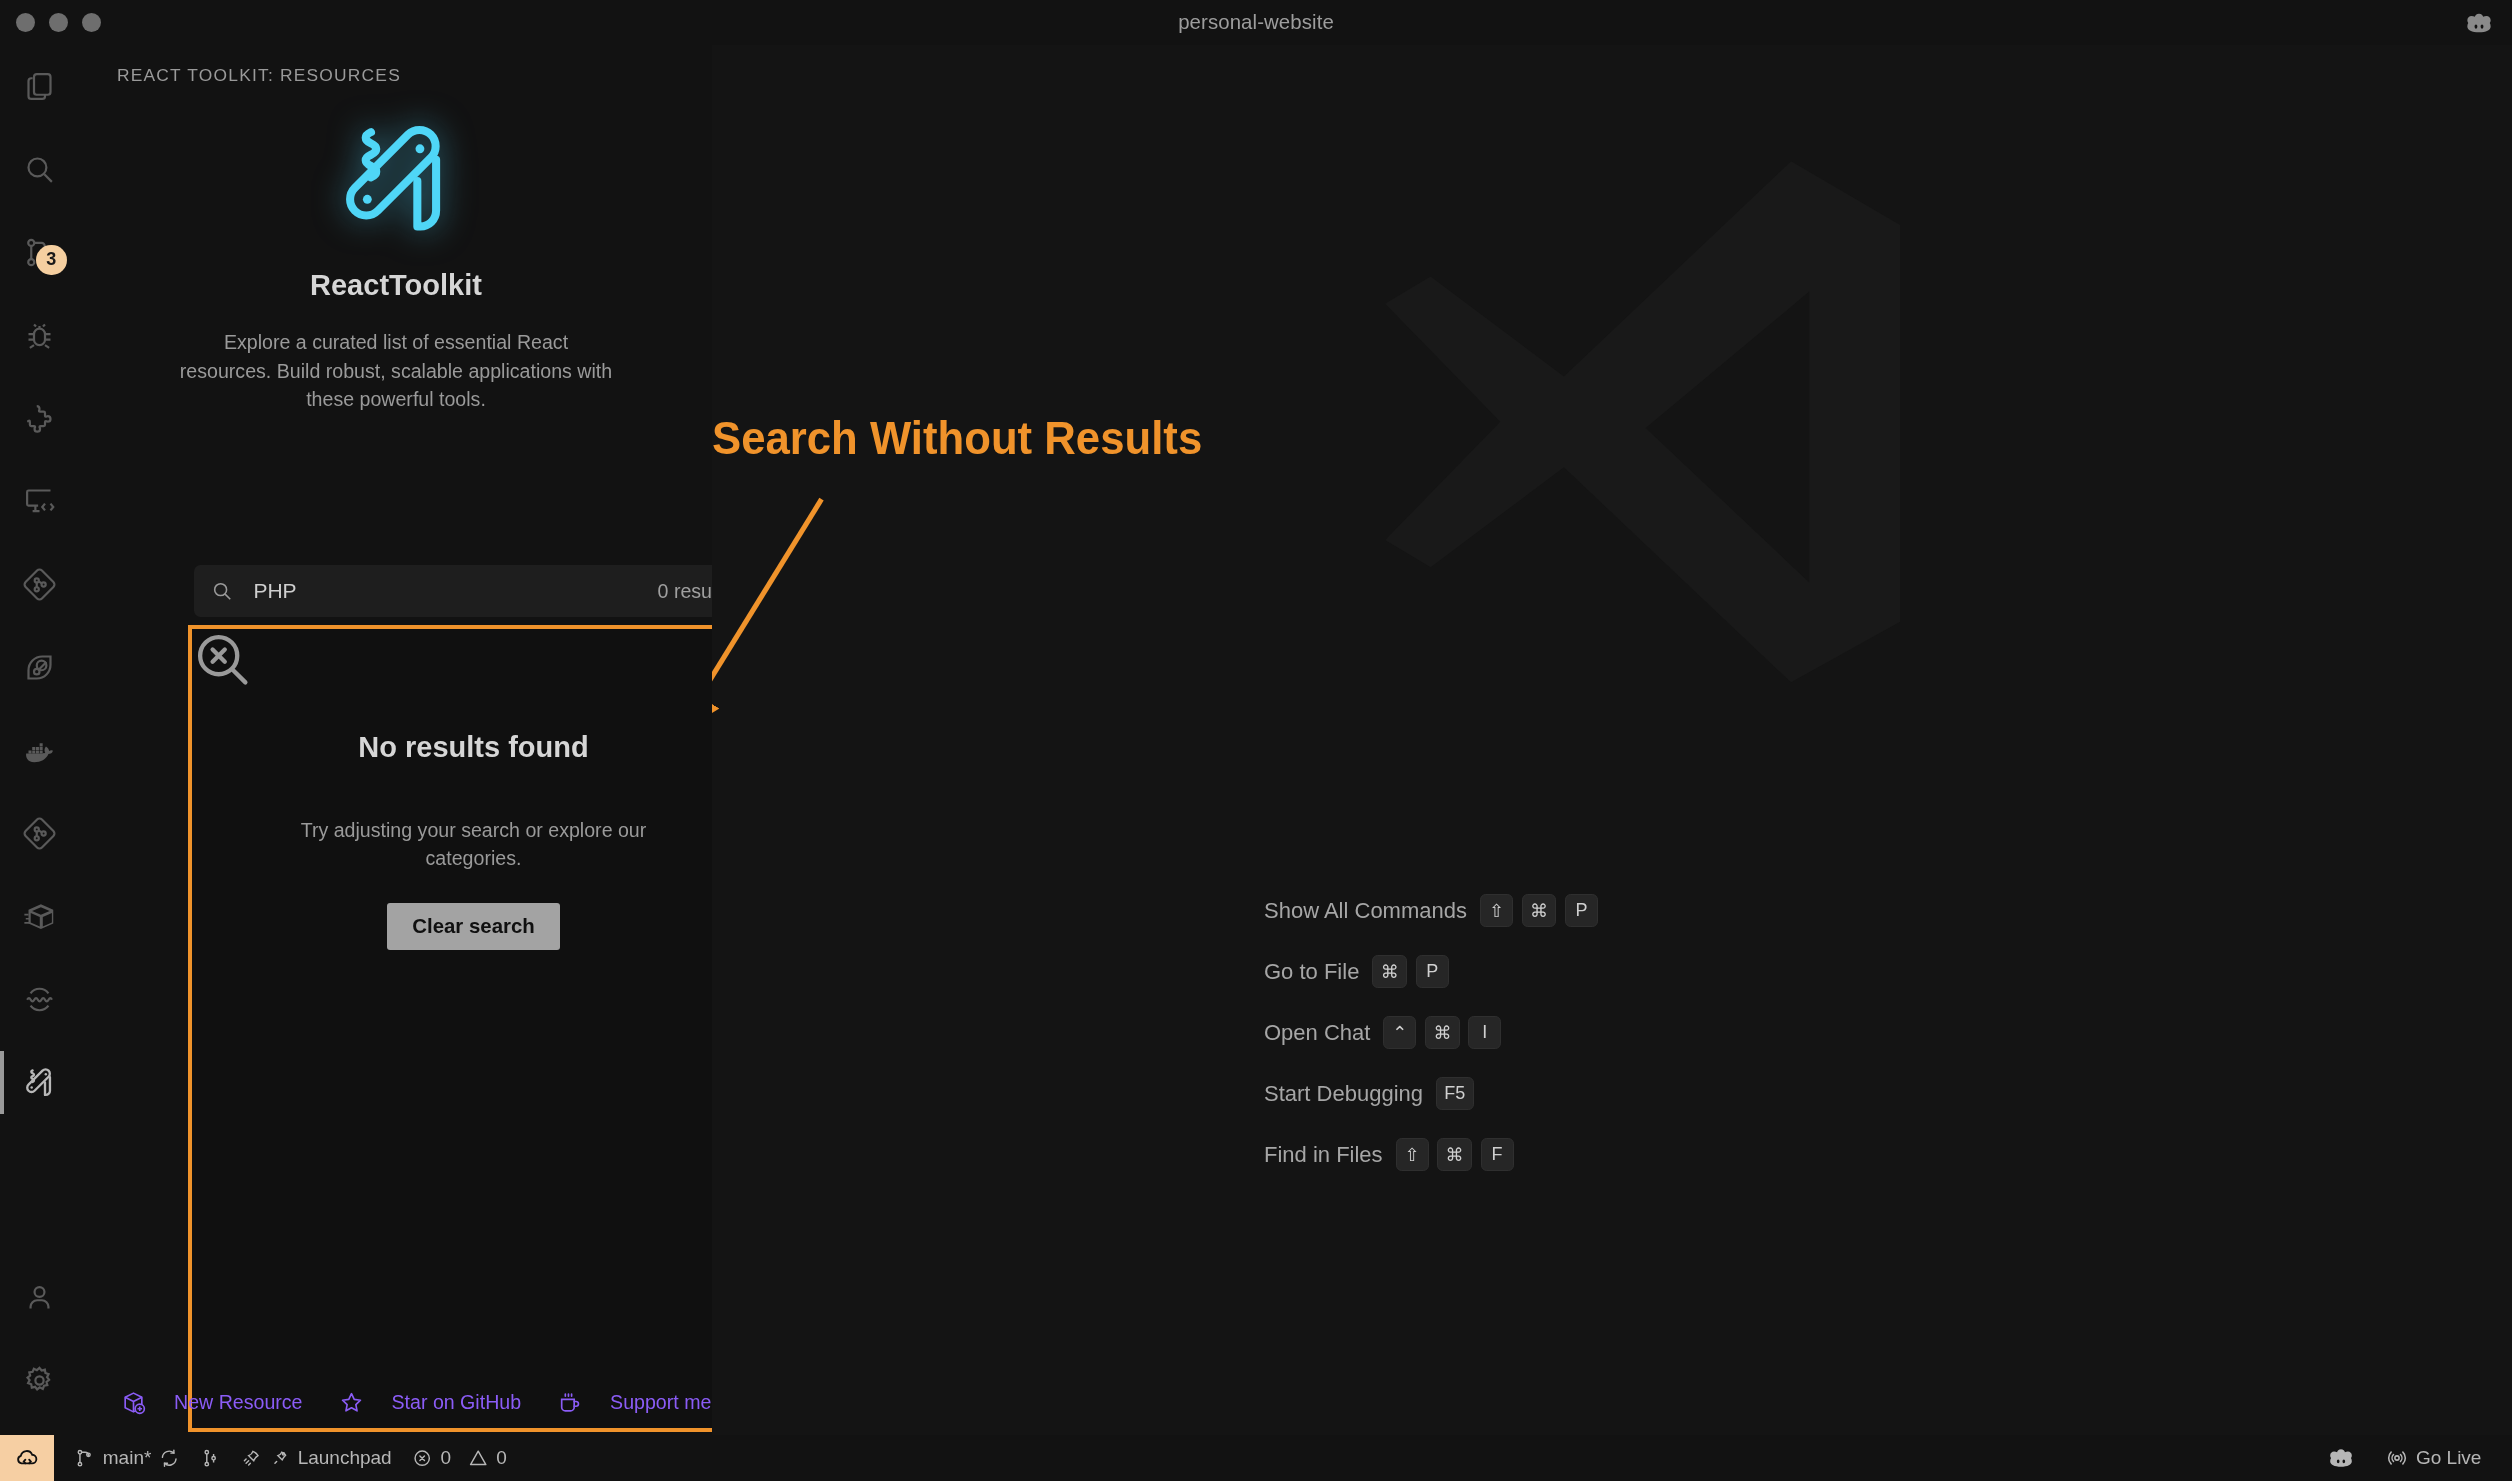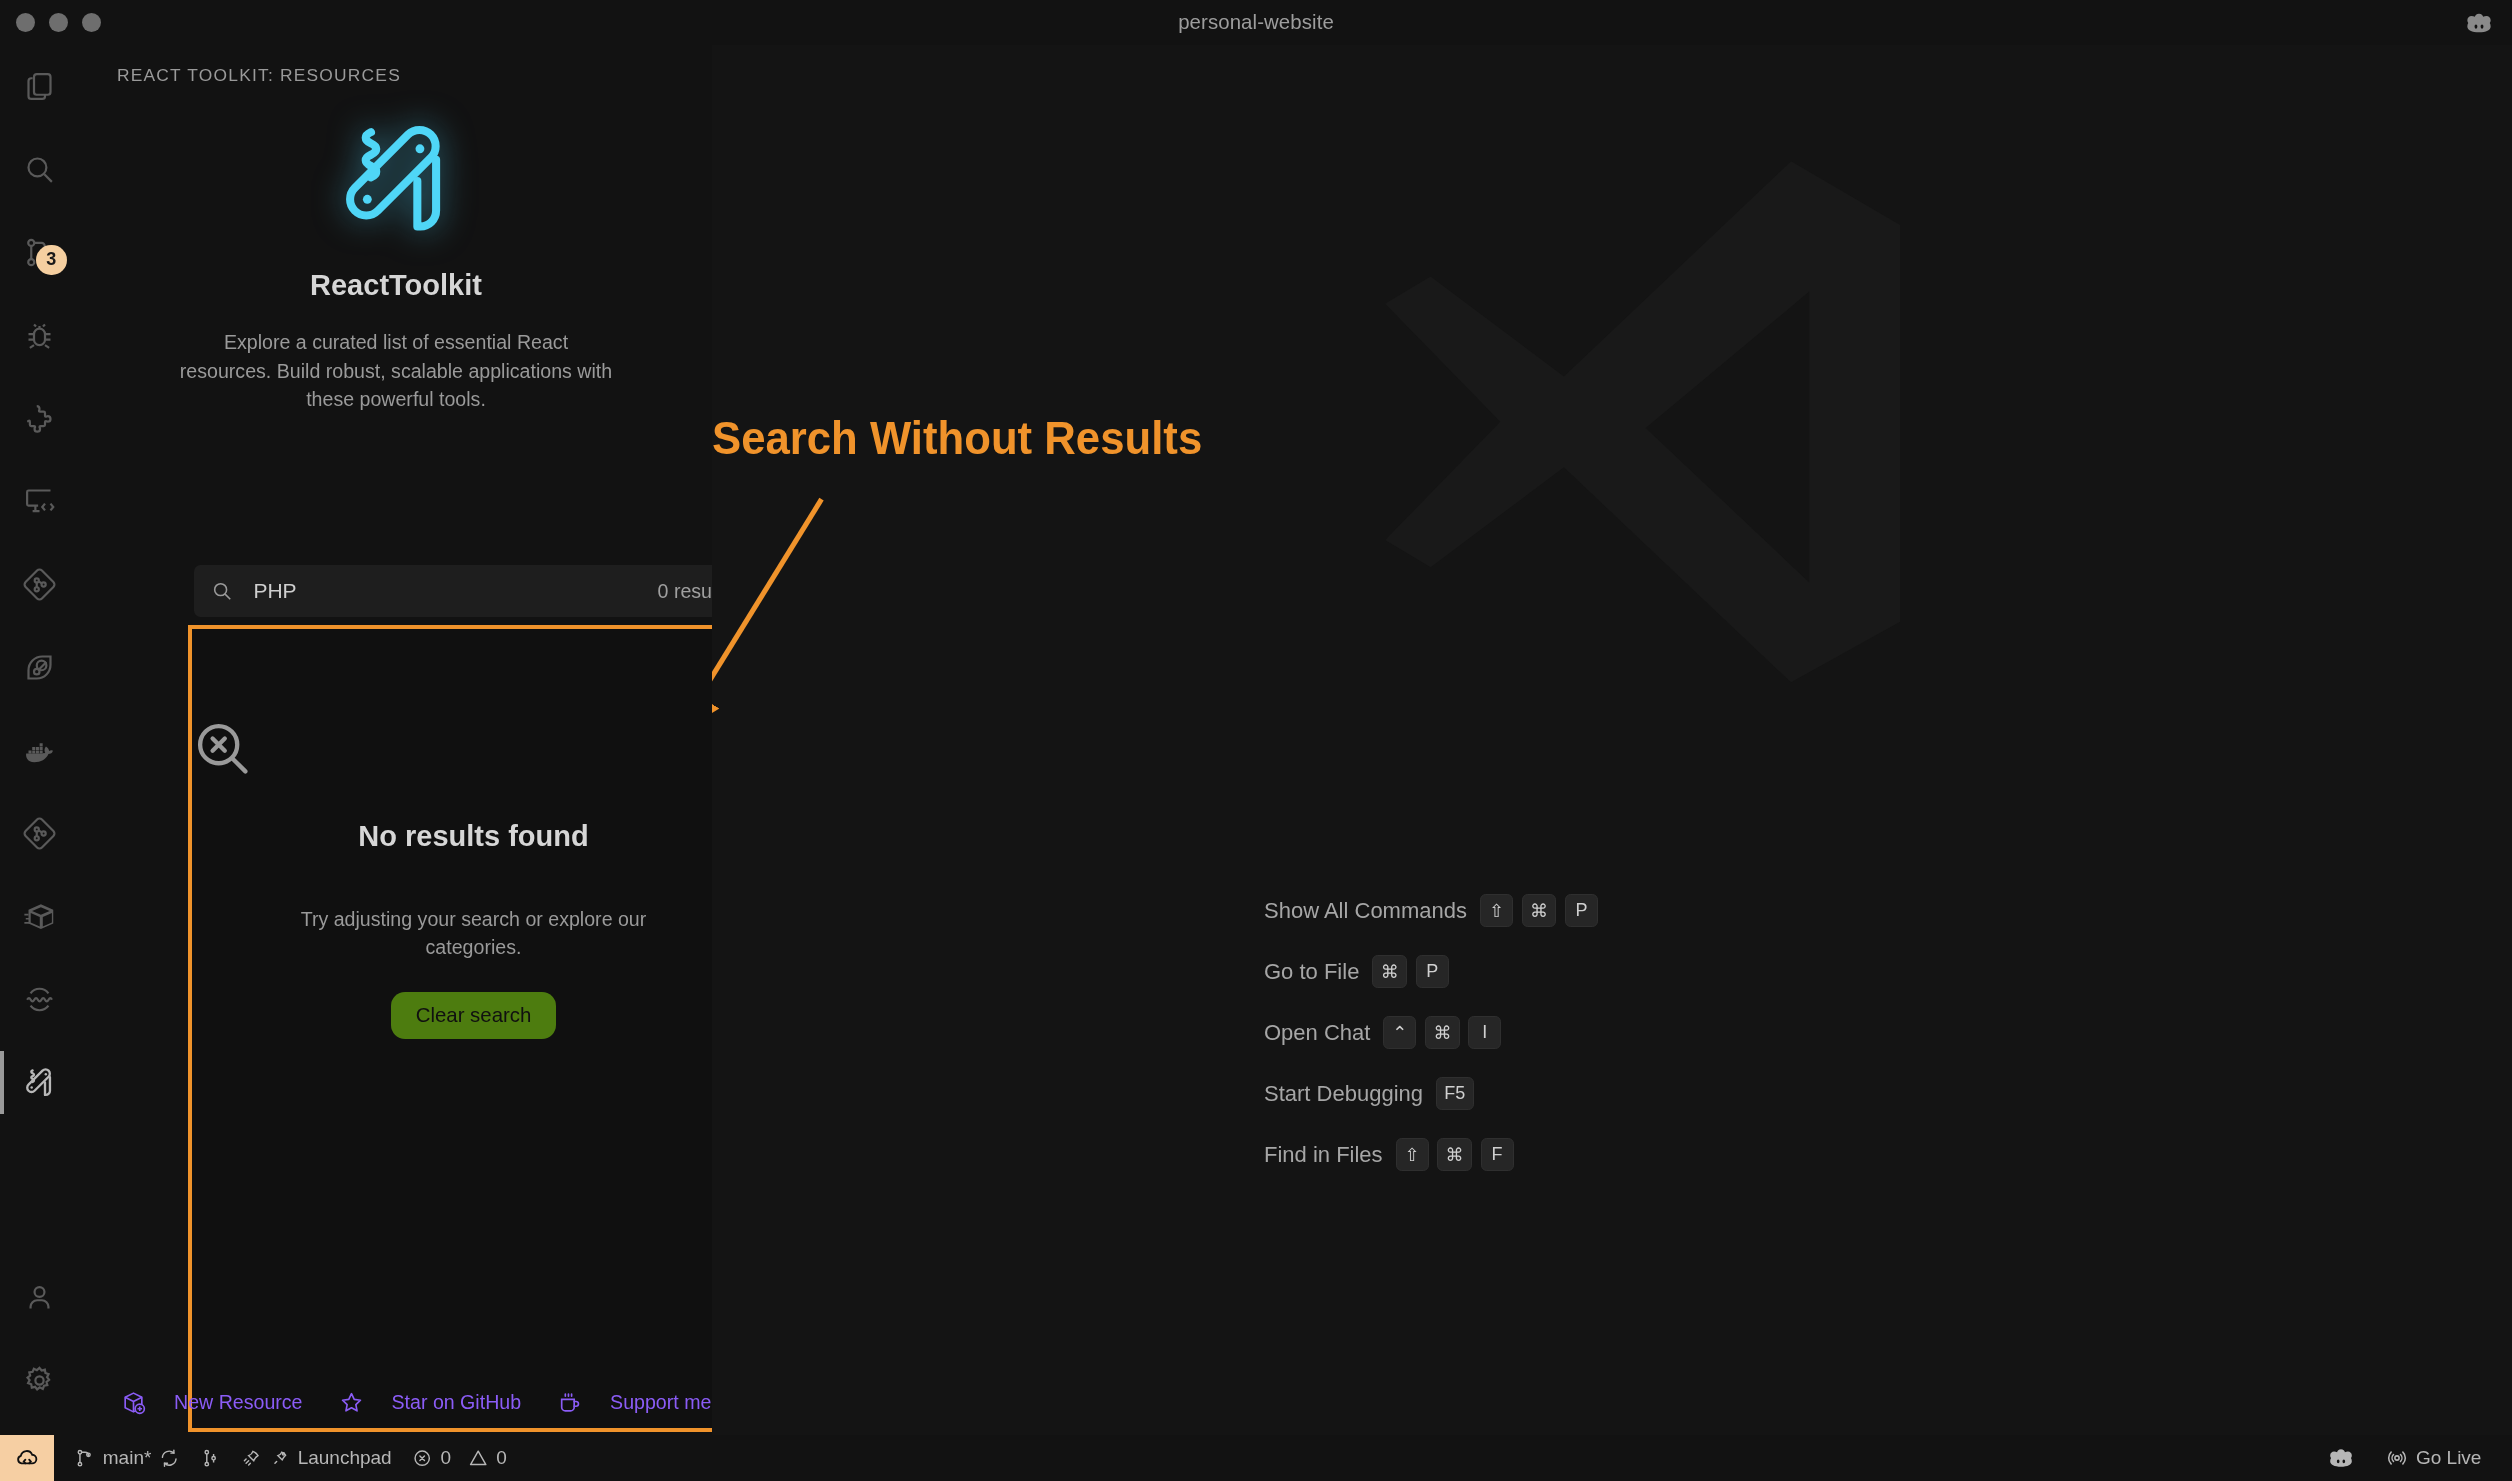--- a/index.html
+++ b/index.html
@@ -73,33 +73,33 @@
     background: #1e1e1e; border-radius: 6.5px;
     display: flex; align-items: center; padding: 0 17.4px;
   }
   #search-value { margin-left: 20px; font-size: 21px; color: #cfcfcf; flex: 1; }
   #search-count { font-size: 19.6px; color: #a0a0a0; }
 
   #results-panel {
     position: absolute; left: 109px; top: 580px; width: 571px; height: 807px;
     border: 4.4px solid #f0932b; background: #101010;
   }
-  #empty-state { padding-top: 89px; text-align: center; }
+  #empty-state { text-align: center; }
   #empty-icon { color: #9a9a9a; }
   #empty-title {
     margin-top: 41px; font-size: 29px; font-weight: 700; color: #d6d6d6;
   }
   #empty-sub {
     margin: 52px auto 0; width: 363px; font-size: 19.6px; line-height: 1.45;
     color: #9a9a9a;
   }
   #clear-search {
-    margin-top: 30.5px; padding: 11.6px 25px; border: none; border-radius: 14px;
-    background: #4d7c0f; color: #101010; font-size: 20.4px;
-    font-family: "Liberation Sans", sans-serif; cursor: pointer;
+    margin-top: 30.5px; padding: 11.6px 25px; border: none; border-radius: 3px;
+    background: #a3a3a3; color: #101010; font-size: 20.4px;
+    font-family: "Liberation Sans", sans-serif; cursor: pointer; font-weight: bold;
   }
 
   #sidebar-actions {
     position: absolute; left: 0; bottom: 0; width: 634px; height: 67px;
     display: flex; align-items: center; padding-left: 42px; gap: 36px;
   }
   .sa-item { display: flex; align-items: center; gap: 28px; color: #8b5cf6; font-size: 19.6px; }
 
   
   #editor {

